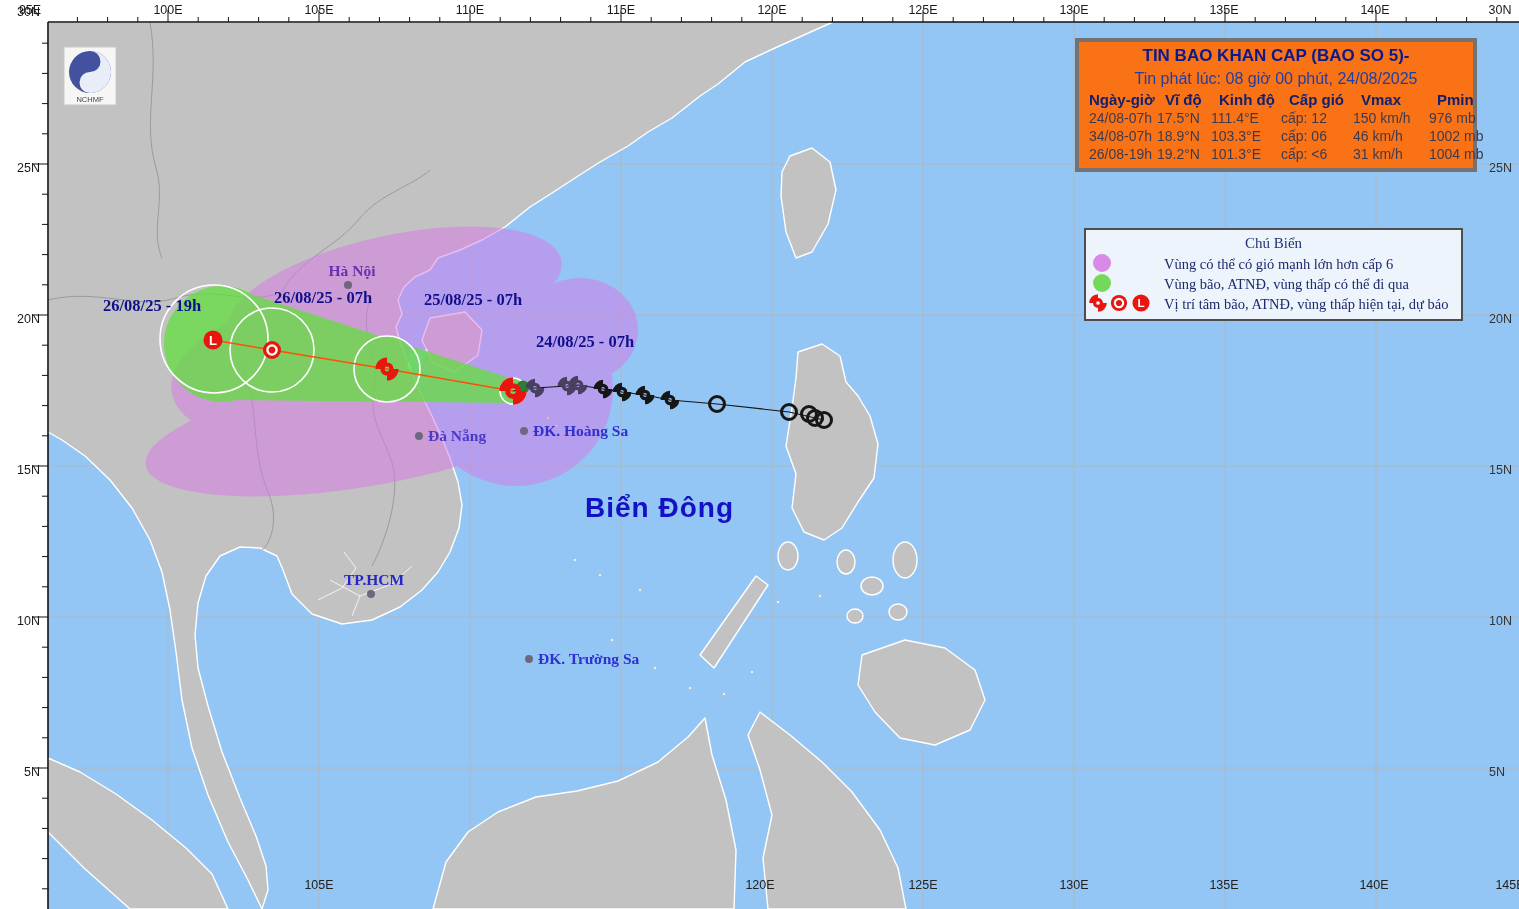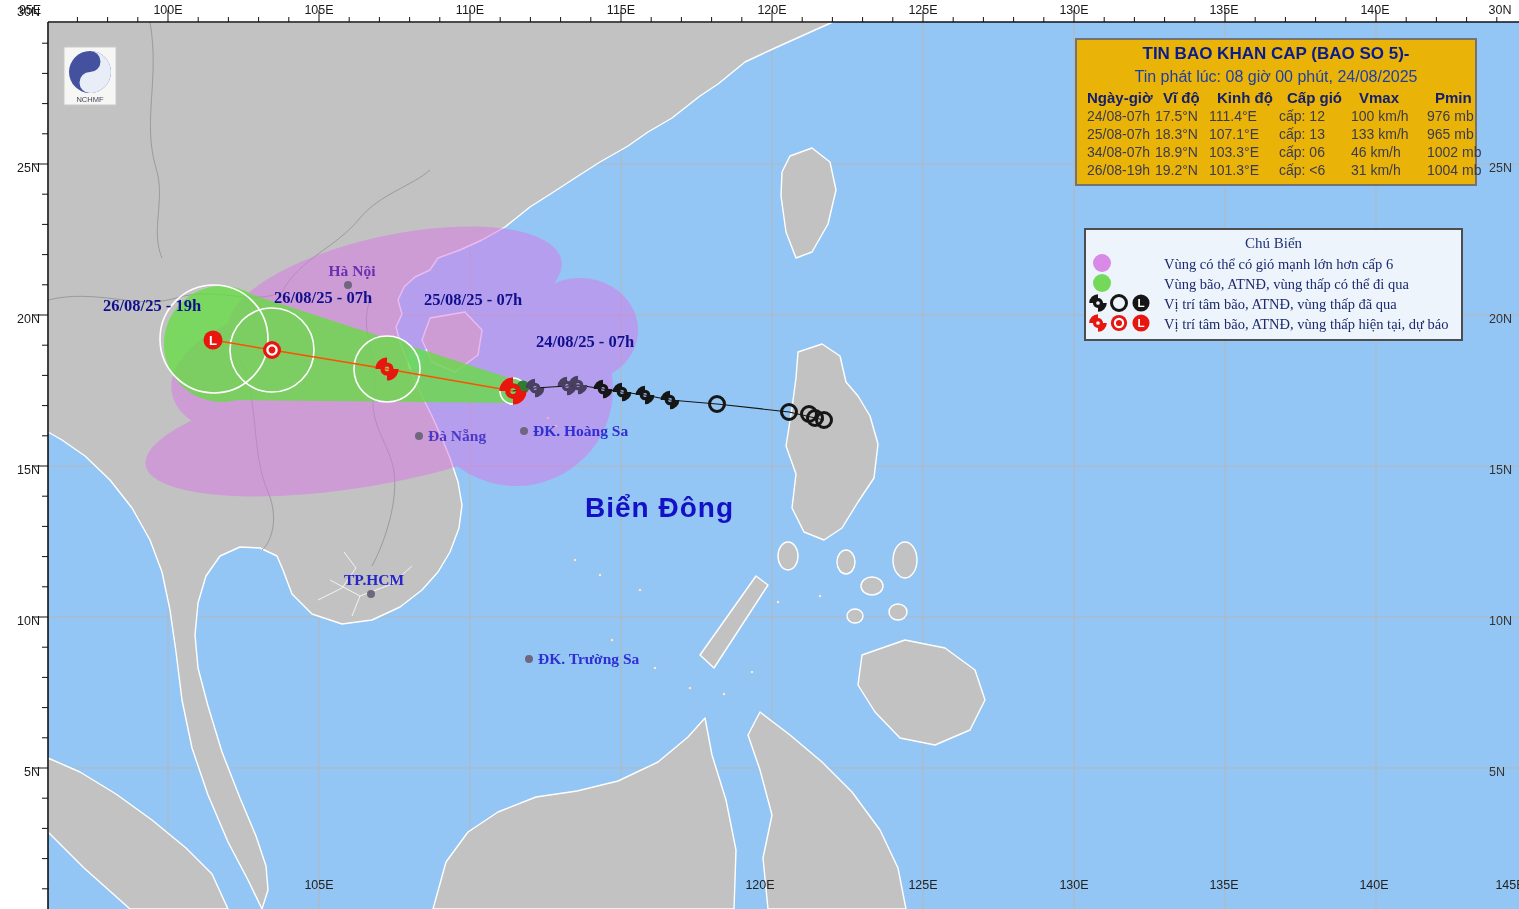--- a/index.html
+++ b/index.html
@@ -1,21 +1,21 @@
 <!DOCTYPE html>
 <html><head>
 <meta charset="utf-8">
 <style>
   html,body{margin:0;padding:0;background:#ffffff;}
   #stage{position:relative;width:1519px;height:909px;overflow:hidden;background:#fff;
          font-family:"Liberation Sans",sans-serif;}
   #mapsvg{position:absolute;left:0;top:0;}
   
-  .infobox{position:absolute;left:1075px;top:38px;width:402px;background:#eab308;
-           border:2px solid #737373;padding:2px 0 5px 0;box-sizing:border-box;}
+  .infobox{position:absolute;left:1075px;top:38px;width:402px;background:#f97316;
+           border:4px solid #737373;padding:2px 0 5px 0;box-sizing:border-box;}
   .infobox .title{text-align:center;font-weight:bold;font-size:17px;color:#0a1b8e;line-height:24px;}
   .infobox .subtitle{text-align:center;font-size:16px;color:#1d3fa6;line-height:22px;}
   .infobox table{width:100%;border-collapse:collapse;table-layout:fixed;font-size:14px;color:#3b3b4f;}
   .infobox th{color:#14206b;font-size:15px;font-weight:bold;text-align:left;padding:1px 8px;white-space:nowrap;}
   .infobox td{padding:1px 0;white-space:nowrap;}
   .infobox th:first-child,.infobox td:first-child{padding-left:10px;}
   
   .legendbox{position:absolute;left:1084px;top:228px;width:379px;background:#edf4fb;
              border:2px solid #4d4d4d;box-sizing:border-box;padding:3px 0 6px 0;
              font-family:"Liberation Serif",serif;color:#1c2a6e;}
@@ -334,30 +334,22 @@
             <th>Vmax</th>
             <th>Pmin</th>
           </tr>
         </thead>
     <tbody id="alert-body">
           <tr>
             <td>24/08-07h</td>
             <td>17.5°N</td>
             <td>111.4°E</td>
             <td>cấp: 12</td>
-            <td>100 km/h</td>
+            <td>150 km/h</td>
             <td>976 mb</td>
-          </tr>
-          <tr>
-            <td>25/08-07h</td>
-            <td>18.3°N</td>
-            <td>107.1°E</td>
-            <td>cấp: 13</td>
-            <td>133 km/h</td>
-            <td>965 mb</td>
           </tr>
           <tr>
             <td>34/08-07h</td>
             <td>18.9°N</td>
             <td>103.3°E</td>
             <td>cấp: 06</td>
             <td>46 km/h</td>
             <td>1002 mb</td>
           </tr>
           <tr>
@@ -385,30 +377,20 @@
   <div class="lrow">
     <span class="lsym">
           <svg width="70" height="20">
             <circle cx="16" cy="10" r="9" fill="#74d95a"></circle>
           </svg>
         </span>
     <span class="llabel">Vùng bão, ATNĐ, vùng thấp có thể đi qua</span>
   </div>
   <div class="lrow">
     <span class="lsym">
-          <svg width="70" height="20" style="color:#161616">
-      <use href="#m-ty" transform="translate(12,10) scale(0.8)"></use>
-      <use href="#m-circ" transform="translate(33,10)"></use>
-      <use href="#m-L" transform="translate(55,10) scale(0.9)"></use>
-    </svg>
-        </span>
-    <span class="llabel">Vị trí tâm bão, ATNĐ, vùng thấp đã qua</span>
-  </div>
-  <div class="lrow">
-    <span class="lsym">
           <svg width="70" height="20" style="color:#e9150f">
       <use href="#m-ty" transform="translate(12,10) scale(0.8)"></use>
       <use href="#m-dot" transform="translate(33,10) scale(0.9)"></use>
       <use href="#m-L" transform="translate(55,10) scale(0.9)"></use>
     </svg>
         </span>
     <span class="llabel">Vị trí tâm bão, ATNĐ, vùng thấp hiện tại, dự báo</span>
   </div>
 </div>
 

